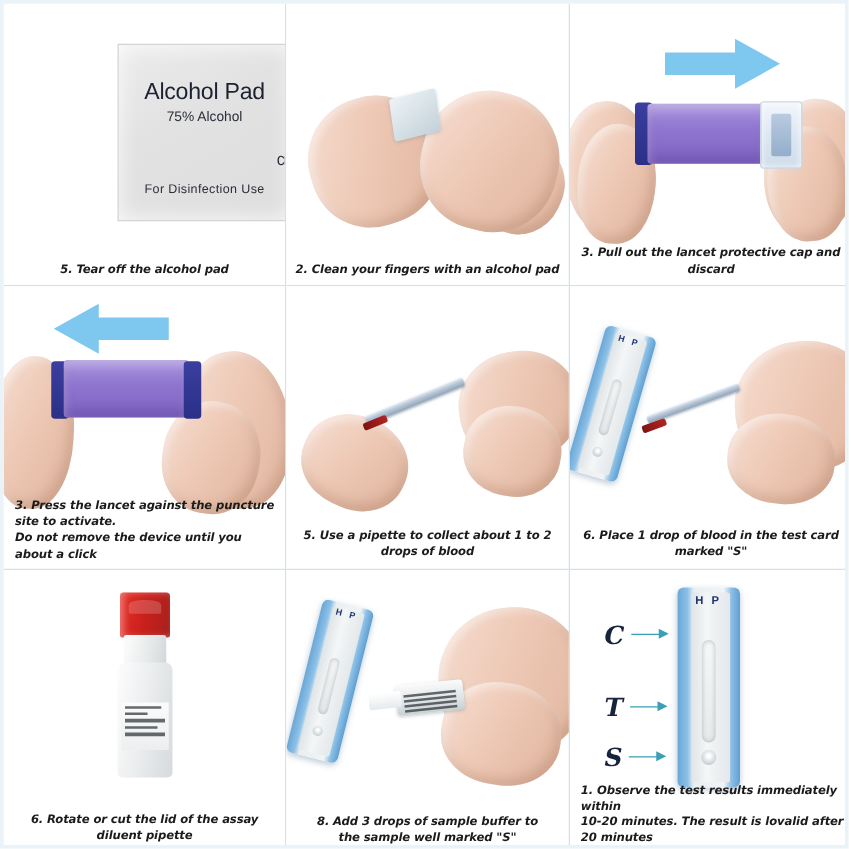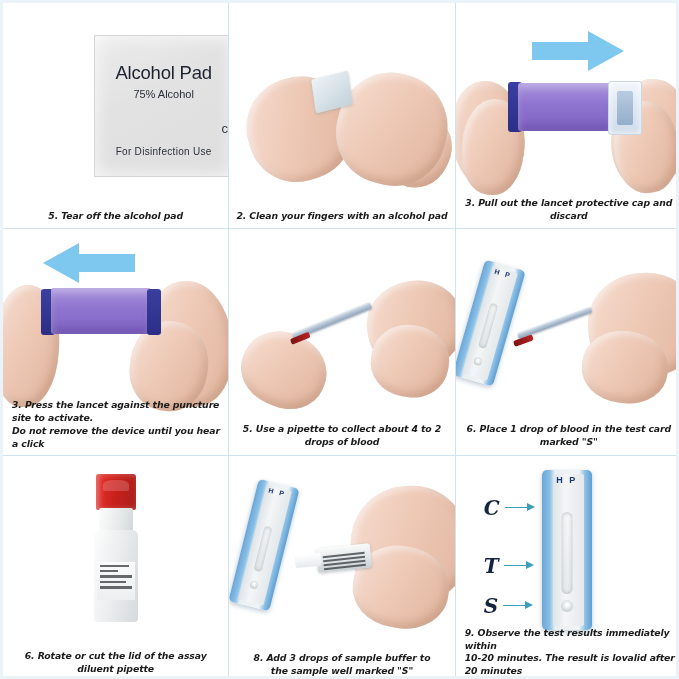--- a/index.html
+++ b/index.html
@@ -418,33 +418,33 @@
         </div>
         <div class="finger p4-hand-l"></div>
         <div class="finger p4-hand-r"></div>
         <div class="finger p4-hand-r2"></div>
         <div class="lancet-endcap" style="left:38px; top:60px; width:14px; height:46px;"></div>
         <div class="lancet-body" style="left:48px; top:59px; width:100px; height:46px;"></div>
         <div class="lancet-endcap" style="left:144px; top:60px; width:14px; height:46px;"></div>
       </div>
       <div class="caption two left">
         <div>3. Press the lancet against the puncture site to activate.</div>
-        <div>Do not remove the device until you hear a click</div>
+        <div>Do not remove the device until you about a click</div>
       </div>
     </div>
 
     <div class="cell c5">
       <div class="art">
         <div class="finger" style="left:12px; top:104px; width:86px; height:74px; transform:rotate(24deg);"></div>
         <div class="finger" style="right:-8px; top:52px; width:96px; height:88px; transform:rotate(-10deg);"></div>
         <div class="finger" style="right:6px; top:96px; width:78px; height:72px; transform:rotate(10deg);"></div>
         <div class="pipette" style="left:64px; top:104px; width:84px; height:7px; transform:rotate(-22deg); transform-origin:left center;"></div>
         <div class="blood-tip" style="left:62px; top:110px; width:20px; height:6px; transform:rotate(-22deg); transform-origin:left center;"></div>
       </div>
-      <div class="caption">5. Use a pipette to collect about 4 to 2 drops of blood</div>
+      <div class="caption">5. Use a pipette to collect about 1 to 2 drops of blood</div>
     </div>
 
     <div class="cell c6">
       <div class="art">
         <div class="cassette" style="left:12px; top:34px; width:42px; height:120px; transform:rotate(16deg);">
           <div class="face"></div>
           <div class="hp" style="font-size:7px;">H P</div>
           <div class="window" style="top:40px; width:8px; height:46px;"></div>
           <div class="well" style="top:96px; width:8px; height:8px;"></div>
         </div>
@@ -525,19 +525,19 @@
         </div>
         <div class="marker" style="left:28px; top:140px;">
           <span class="letter">S</span>
           <span class="ar">
               <span class="ln"></span>
               <span class="hd"></span>
             </span>
         </div>
       </div>
       <div class="caption two left">
-        <div>9. Observe the test results immediately within</div>
+        <div>1. Observe the test results immediately within</div>
         <div>10-20 minutes. The result is lovalid after 20 minutes</div>
       </div>
     </div>
 
   </div>
 </div>
 
 </body></html>

